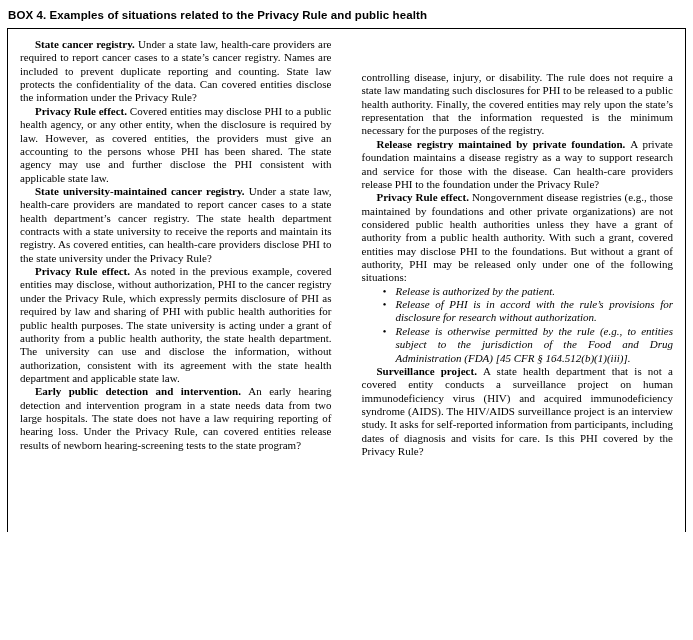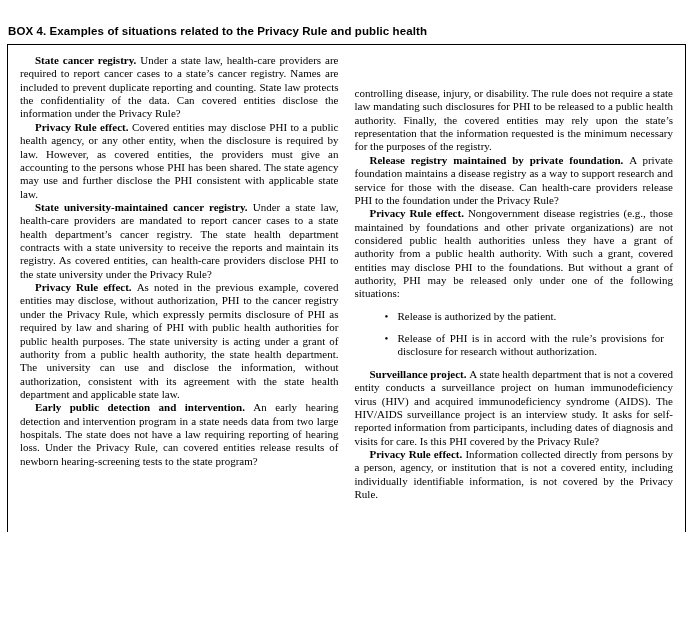--- a/index.html
+++ b/index.html
@@ -4,39 +4,39 @@
 <style>
   html, body {
     margin: 0;
     padding: 0;
     background: #ffffff;
   }
   .page {
     width: 693px;
     height: 532px;
     box-sizing: border-box;
-    padding: 22px 7px 6px 7px;
+    padding: 6px 7px 6px 7px;
     background: #ffffff;
     color: #000000;
     font-family: "Liberation Serif", serif;
     overflow: hidden;
   }
   .box-title {
     font-family: "Liberation Sans", sans-serif;
     font-weight: bold;
     font-size: 11.5px;
     letter-spacing: 0.1px;
     padding: 3px 0 7px 1px;
   }
   .box-body {
     border: 1px solid #000000;
     box-sizing: border-box;
     height: 604px;
     display: flex;
-    gap: 16px;
+    gap: 30px;
     padding: 9px 12px 10px 12px;
     overflow: hidden;
   }
   .col {
     flex: 1 1 0;
     min-width: 0;
     font-size: 11px;
     line-height: 1.215;
     text-align: justify;
   }
@@ -51,22 +51,23 @@
   .para b {
     font-weight: bold;
   }
   ul.bullets {
     margin: 0;
     padding: 0 0 0 34px;
     list-style: none;
   }
   ul.bullets li {
     position: relative;
-    margin: 9px;
+    margin: 0;
     text-align: justify;
+    font-style: italic;
   }
   ul.bullets li::before {
     content: "\2022";
     position: absolute;
     left: -13px;
     top: 0;
   }
 </style>
 </head>
 <body>
@@ -81,18 +82,18 @@
         <p class="para"><b>Privacy Rule effect. </b>As noted in the previous example, covered entities may disclose, without authorization, PHI to the cancer registry under the Privacy Rule, which expressly permits disclosure of PHI as required by law and sharing of PHI with public health authorities for public health purposes. The state university is acting under a grant of authority from a public health authority, the state health department. The university can use and disclose the information, without authorization, consistent with its agreement with the state health department and applicable state law.</p>
         <p class="para"><b>Early public detection and intervention. </b>An early hearing detection and intervention program in a state needs data from two large hospitals. The state does not have a law requiring reporting of hearing loss. Under the Privacy Rule, can covered entities release results of newborn hearing-screening tests to the state program?</p>
       </div>
     <div class="col" id="col-right">
         <p class="para cont">controlling disease, injury, or disability. The rule does not require a state law mandating such disclosures for PHI to be released to a public health authority. Finally, the covered entities may rely upon the state’s representation that the information requested is the minimum necessary for the purposes of the registry.</p>
         <p class="para"><b>Release registry maintained by private foundation. </b>A private foundation maintains a disease registry as a way to support research and service for those with the disease. Can health-care providers release PHI to the foundation under the Privacy Rule?</p>
         <p class="para"><b>Privacy Rule effect. </b>Nongovernment disease registries (e.g., those maintained by foundations and other private organizations) are not considered public health authorities unless they have a grant of authority from a public health authority. With such a grant, covered entities may disclose PHI to the foundations. But without a grant of authority, PHI may be released only under one of the following situations:</p>
         <ul class="bullets">
           <li>Release is authorized by the patient.</li>
           <li>Release of PHI is in accord with the rule’s provisions for disclosure for research without authorization.</li>
+          <li>Release is otherwise permitted by the rule (e.g., to entities subject to the jurisdiction of the Food and Drug Administration (FDA) [45 CFR § 164.512(b)(1)(iii)].</li>
         </ul>
         <p class="para"><b>Surveillance project. </b>A state health department that is not a covered entity conducts a surveillance project on human immunodeficiency virus (HIV) and acquired immunodeficiency syndrome (AIDS). The HIV/AIDS surveillance project is an interview study. It asks for self-reported information from participants, including dates of diagnosis and visits for care. Is this PHI covered by the Privacy Rule?</p>
-        <p class="para"><b>Privacy Rule effect. </b>Information collected directly from persons by a person, agency, or institution that is not a covered entity, including individually identifiable information, is not covered by the Privacy Rule.</p>
       </div>
   </div>
 </div>
 
 </body></html>

